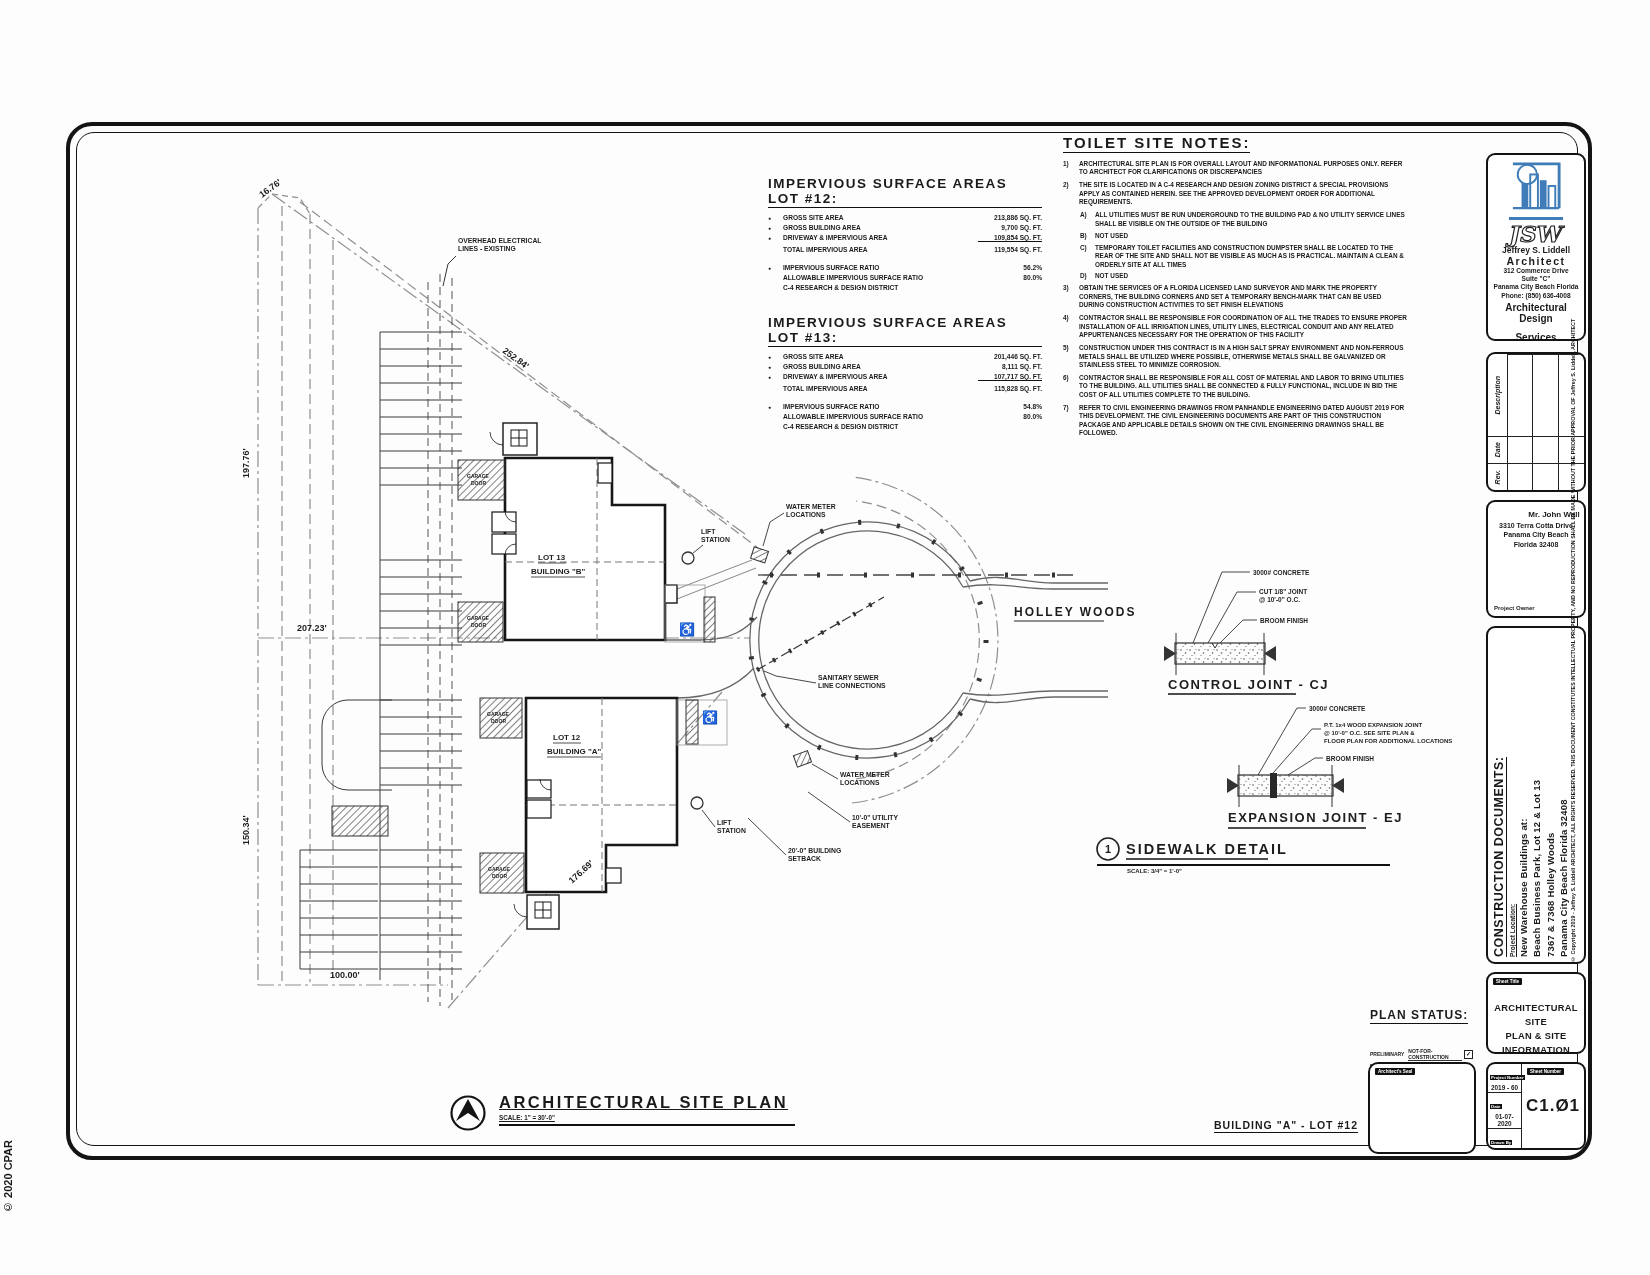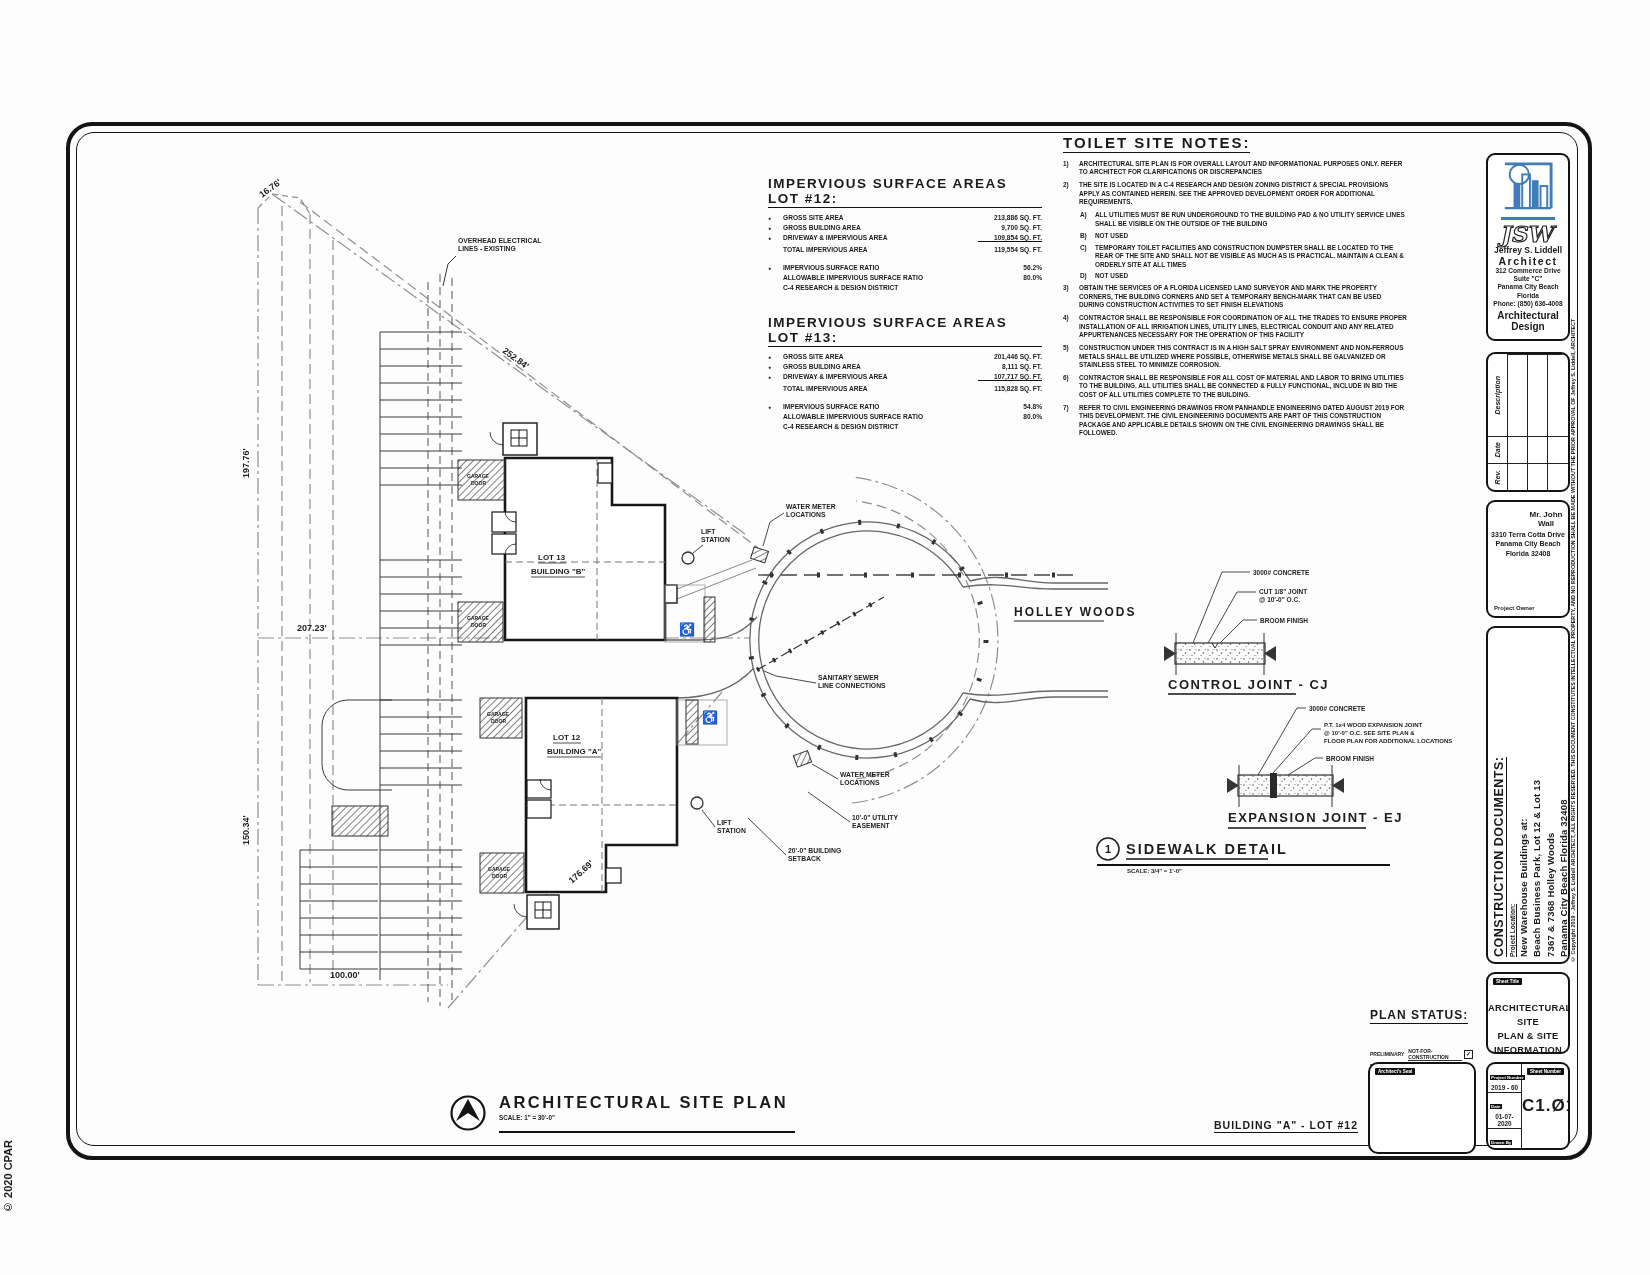--- a/index.html
+++ b/index.html
@@ -29,21 +29,21 @@
   .imp13{left:768px;top:315px;}
   .imp .sec-title{font-size:13.5px;letter-spacing:1.5px;margin-bottom:6px;}
   .imp-row{display:flex;font-size:6.6px;font-weight:bold;margin-bottom:3.2px;align-items:baseline;}
   .imp-bullet{width:15px;font-size:5px;flex:none;}
   .imp-label{flex:1;}
   .imp-value{width:64px;text-align:right;}
   .imp-value.u{border-bottom:1.2px solid #111;}
   .imp-gap{height:8px;}
 
   
-  .tb-box{position:absolute;left:1486px;width:84px;border:2.5px solid #131313;border-radius:9px;
+  .tb-box{position:absolute;left:1486px;width:100px;border:2.5px solid #131313;border-radius:9px;
           background:#fff;box-sizing:border-box;overflow:hidden;}
   .tb-logo{top:153px;height:188px;text-align:center;}
   .tb-rev{top:352px;height:140px;}
   .tb-owner{top:500px;height:118px;}
   .tb-proj{top:626px;height:338px;}
   .tb-stitle{top:972px;height:82px;}
   .tb-info{top:1062px;height:88px;padding:0;}
   .jsw-word{font-family:"DejaVu Serif",serif;font-style:italic;font-weight:bold;font-size:23px;
             color:#fff;-webkit-text-stroke:1.2px #222;line-height:1;margin-top:2px;}
   .tb-bar{width:54px;height:3px;background:#3f7cb8;margin:1px auto 2px auto;}
@@ -105,21 +105,21 @@
   .know{font-size:9px;font-weight:bold;color:#16140a;line-height:1.1;}
   .know .big{font-size:11.5px;}
   .call{font-size:9px;font-weight:bold;color:#16140a;line-height:1.2;}
   .call .big{font-size:12.5px;}
 
   .bnote{position:absolute;left:1214px;top:1119px;font-size:10.5px;font-weight:bold;
          letter-spacing:1px;border-bottom:1.5px solid #111;padding-bottom:1px;}
 
   
   .ptitle{position:absolute;left:448px;top:1093px;display:flex;gap:11px;align-items:flex-start;}
-  .ptitle-text{border-bottom:2px solid #111;width:296px;padding-bottom:10px;}
+  .ptitle-text{border-bottom:2px solid #111;width:296px;padding-bottom:3px;text-decoration:underline;}
   .ptitle-main{font-size:16.5px;font-weight:bold;letter-spacing:2.5px;}
   .ptitle-scale{font-size:6.3px;font-weight:bold;margin-top:2px;}
 
   .wm{position:absolute;left:2px;top:1140px;height:100px;}
   .wm span{writing-mode:vertical-rl;transform:rotate(180deg);font-size:11px;font-weight:bold;
            color:#1a1a1a;white-space:nowrap;display:block;}
 </style>
 </head>
 <body>
 

